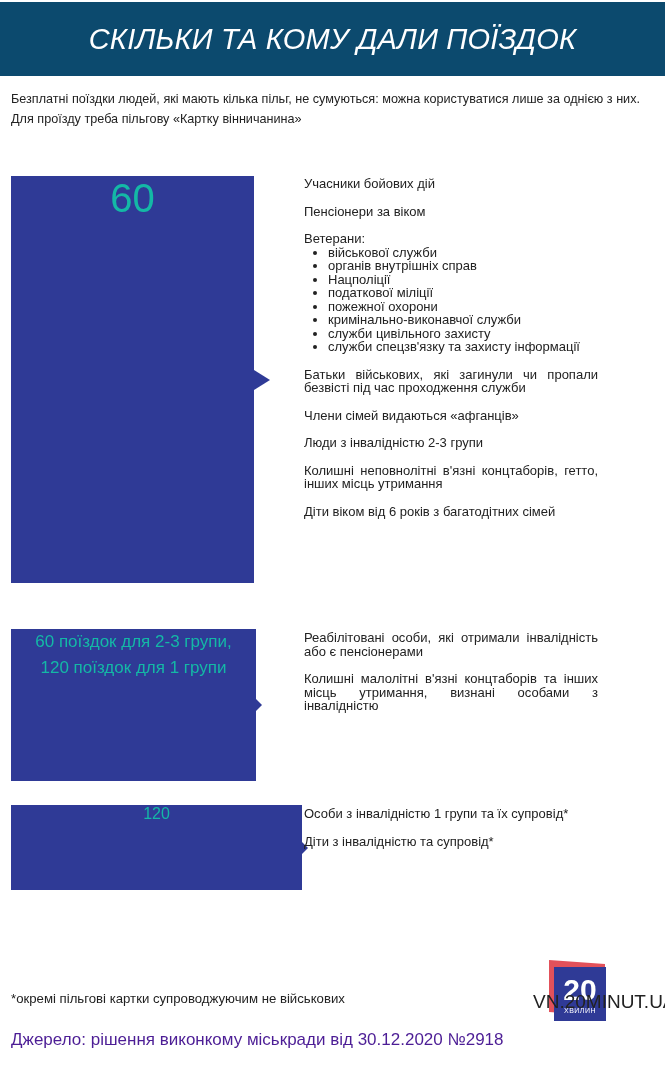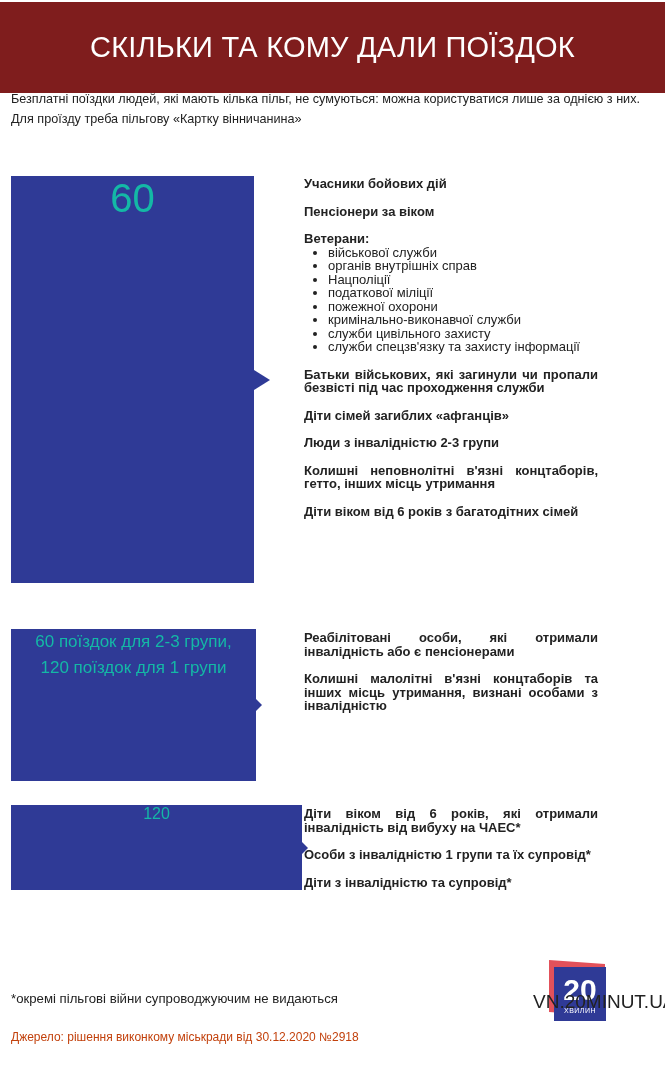--- a/index.html
+++ b/index.html
@@ -1,22 +1,22 @@
 <!DOCTYPE html>
 <html><head>
 <meta charset="utf-8">
 <style>
   html, body { margin: 0; padding: 0; }
   body {
     width: 665px; height: 1083px; background: #ffffff; position: relative; overflow: hidden;
     font-family: "Liberation Sans", sans-serif; color: #1c1c1c;
   }
   .header {
-    position: absolute; left: 0; top: 2px; width: 665px; height: 91px;
-    background: #7f1d1d; display: flex; align-items: center; justify-content: center;
+    position: absolute; left: 0; top: 2px; width: 665px; height: 74px;
+    background: #0c4a6e; display: flex; align-items: center; justify-content: center; font-style: italic;
   }
   .header-title {
     color: #ffffff; font-size: 29px; letter-spacing: 0.2px; font-weight: normal;
     font-family: "Liberation Sans", sans-serif;
   }
   .intro {
     position: absolute; left: 11px; top: 89px; width: 640px;
     font-size: 13.6px; line-height: 20px; color: #222;
     font-family: "Liberation Sans", sans-serif; transform: scaleX(0.93); transform-origin: left top;
     width: 690px;
@@ -39,32 +39,32 @@
   .box2 { top: 629px; width: 245px; height: 152px; }
   .box2 .val { font-size: 17px; line-height: 26px; }
   .box3 { top: 805px; width: 291px; height: 85px; }
   .box3 .val { font-size: 16px; }
 
   .list {
     position: absolute; left: 304px; width: 294px;
     font-size: 13px; line-height: 13.5px; color: #222;
     font-family: "Liberation Sans", sans-serif;
   }
-  .list p { margin: 0 0 14px 0; text-align: justify; text-align-last: left; font-weight: bold; }
+  .list p { margin: 0 0 14px 0; text-align: justify; text-align-last: left; }
   .list ul { margin: 0 0 14px 0; padding-left: 24px; }
   .list ul li { text-align: justify; }
   .list1 { top: 177px; }
   .list2 { top: 631px; }
   .list3 { top: 807px; }
 
   .footnote {
     position: absolute; left: 11px; top: 991px; font-size: 13.2px; color: #222;
   }
   .source {
-    position: absolute; left: 11px; top: 1030px; font-size: 12px; color: #c2410c;
+    position: absolute; left: 11px; top: 1030px; font-size: 17px; color: #4c1d95;
   }
   .logo {
     position: absolute; left: 549px; top: 962px; width: 60px; height: 60px;
   }
   .logo .back {
     position: absolute; left: 0; top: 0; width: 56px; height: 52px; background: #e2515a;
     transform: skewY(4deg);
   }
   .logo .front {
     position: absolute; left: 5px; top: 5px; width: 52px; height: 54px; background: #2f3a96;
@@ -97,21 +97,21 @@
     <li>військової служби</li>
     <li>органів внутрішніх справ</li>
     <li>Нацполіції</li>
     <li>податкової міліції</li>
     <li>пожежної охорони</li>
     <li>кримінально-виконавчої служби</li>
     <li>служби цивільного захисту</li>
     <li>служби спецзв'язку та захисту інформації</li>
   </ul>
   <p>Батьки військових, які загинули чи пропали безвісті під час проходження служби</p>
-  <p>Діти сімей загиблих «афганців»</p>
+  <p>Члени сімей видаються «афганців»</p>
   <p>Люди з інвалідністю 2-3 групи</p>
   <p>Колишні неповнолітні в'язні концтаборів, гетто, інших місць утримання</p>
   <p>Діти віком від 6 років з багатодітних сімей</p>
 </div>
 
 <div class="box box2">
   <div class="val">
     <div>60 поїздок для 2-3 групи,</div>
     <div>120 поїздок для 1 групи</div>
   </div>
@@ -120,26 +120,25 @@
 <div class="list list2">
   <p>Реабілітовані особи, які отримали інвалідність або є пенсіонерами</p>
   <p>Колишні малолітні в'язні концтаборів та інших місць утримання, визнані особами з інвалідністю</p>
 </div>
 
 <div class="box box3">
   <span class="val">120</span>
   <span class="arrow small"></span>
 </div>
 <div class="list list3">
-  <p>Діти віком від 6 років, які отримали інвалідність від вибуху на ЧАЕС*</p>
   <p>Особи з інвалідністю 1 групи та їх супровід*</p>
   <p>Діти з інвалідністю та супровід*</p>
 </div>
 
-<div class="footnote">*окремі пільгові війни супроводжуючим не видаються</div>
+<div class="footnote">*окремі пільгові картки супроводжуючим не військових</div>
 <div class="source">Джерело: рішення виконкому міськради від 30.12.2020 №2918</div>
 
 <div class="logo">
   <div class="back"></div>
   <div class="front">
     <span class="num">20</span>
     <span class="word">ХВИЛИН</span>
   </div>
 </div>
 <div class="site">VN.20MINUT.UA</div>

